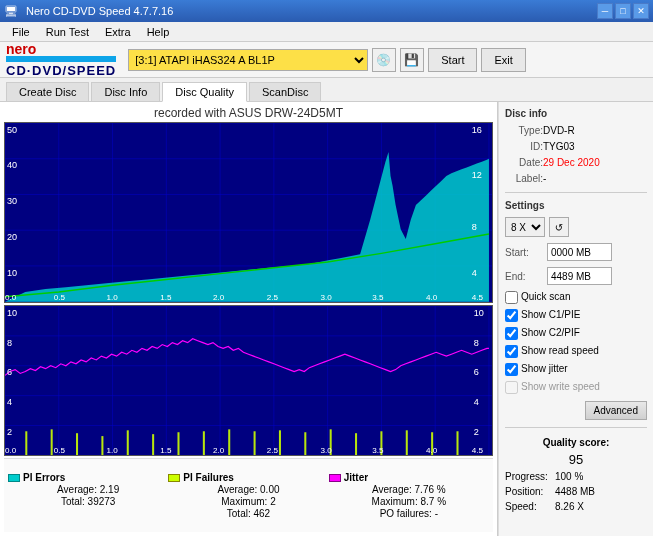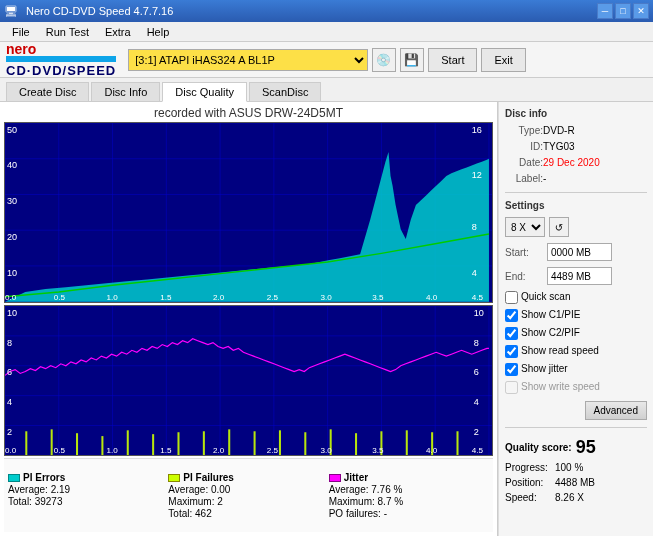--- a/index.html
+++ b/index.html
@@ -144,20 +144,21 @@
       color: #333;
       margin-bottom: 2px;
     }
     
     .stats-bar {
       display: flex;
       padding: 13px 4px;
       border-top: 1px solid #ddd;
       font-size: 10px;
       background: #fafafa;
+      text-align: center;
     }
     .stat-group {
       flex: 1;
       display: flex;
       flex-direction: column;
       gap: 1px;
     }
     .stat-legend {
       display: flex;
       align-items: center;
@@ -228,23 +229,24 @@
       cursor: pointer;
       text-align: center;
       margin-top: 2px;
       align-self: flex-end;
     }
     .quality-row {
       display: flex;
       align-items: center;
       gap: 4px;
       margin-top: 2px;
+      flex-direction: column;
     }
     .quality-label { font-weight: bold; font-size: 10px; }
-    .quality-value { font-size: 18px; font-weight: bold; color: #000; }
+    .quality-value { font-size: 13px; font-weight: normal; color: #000; }
     .progress-row { display: flex; align-items: center; }
     .progress-label { width: 50px; }
     .progress-value { font-weight: 500; }
     .divider { height: 1px; background: #ccc; margin: 3px 0; }
   </style>
 </head>
 <body>
 
 <div class="titlebar">
   <span style="font-size:11px; margin-right:4px;">🖥</span>

